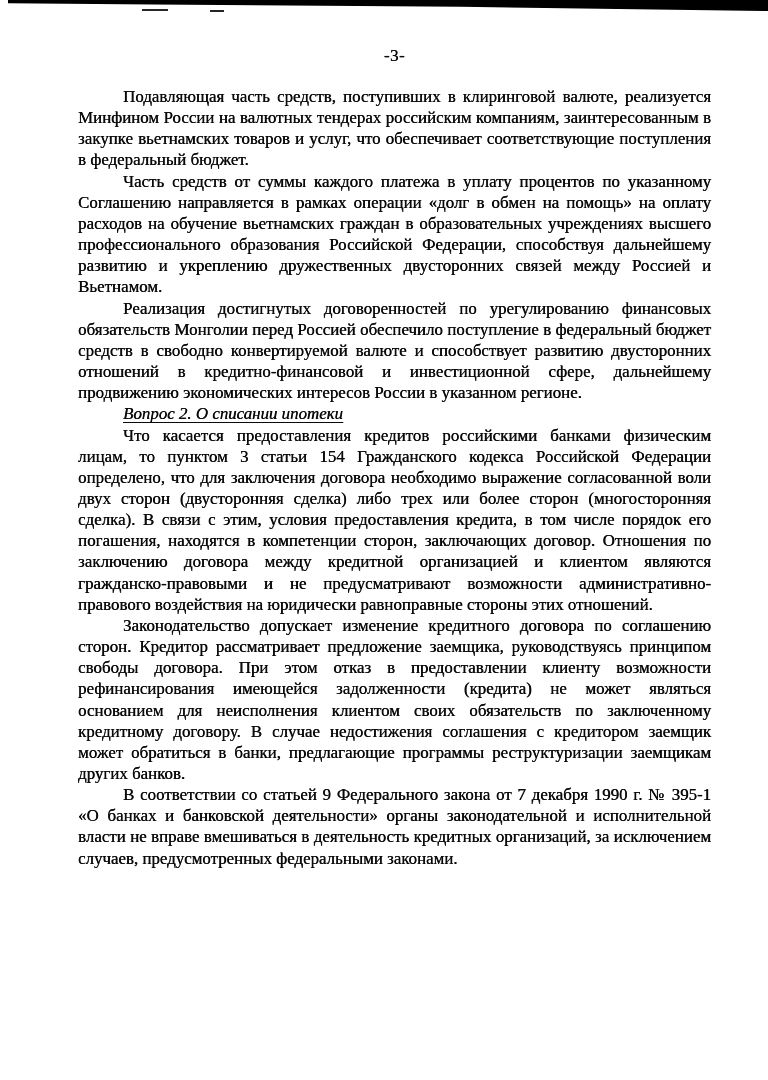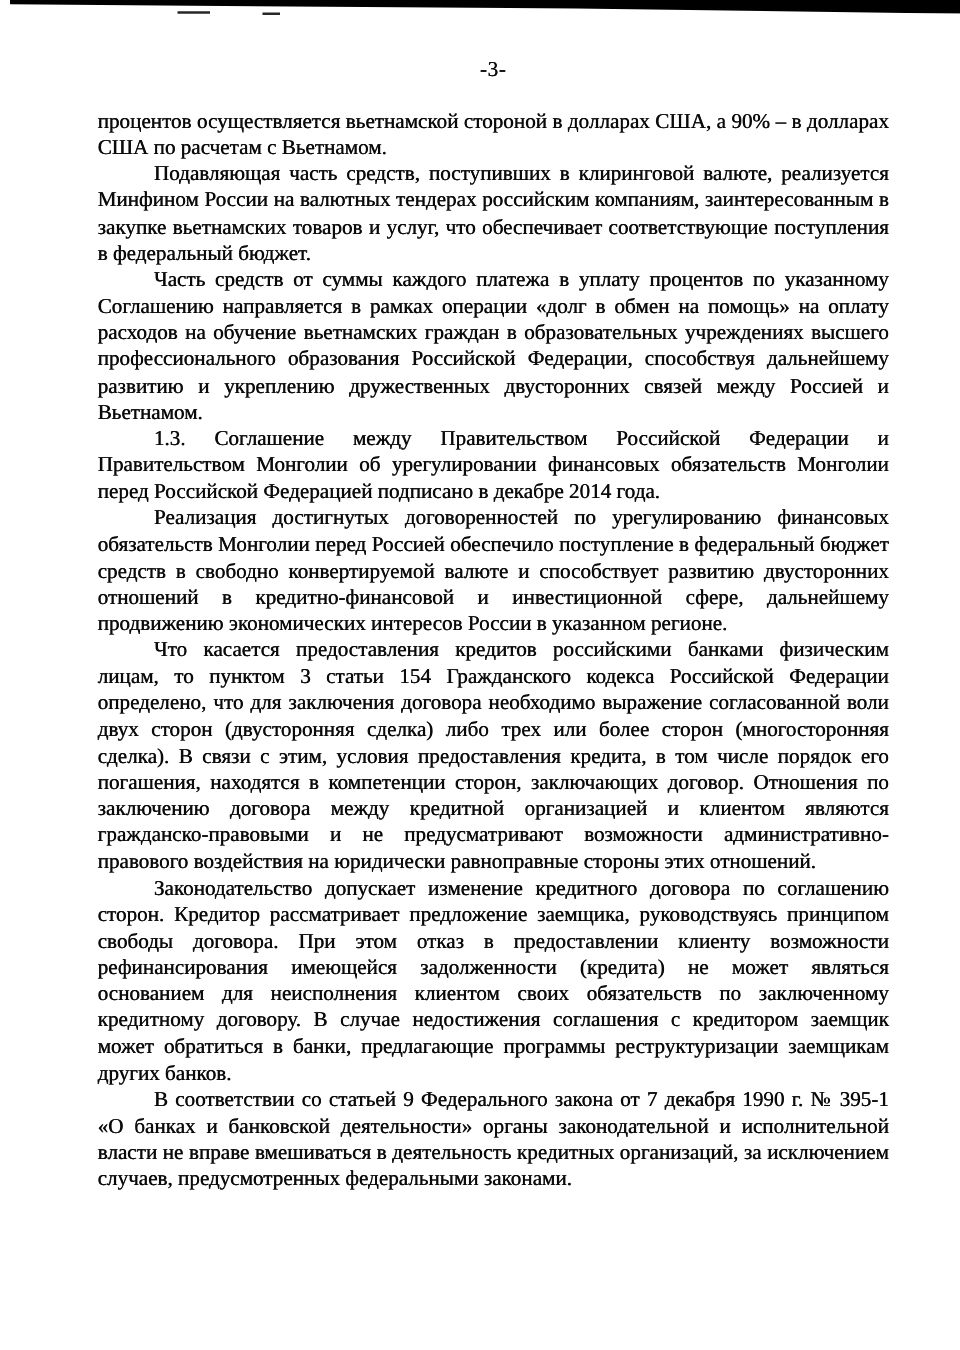--- a/index.html
+++ b/index.html
@@ -74,23 +74,22 @@
 
 <div class="scan-page">
 
   <div class="scan-top-bar"></div>
   <div class="scan-speck" style="left:142px; top:9px; width:26px; height:2px;"></div>
   <div class="scan-speck" style="left:210px; top:10px; width:14px; height:2px;"></div>
 
   <div class="page-number">-3-</div>
 
   <div class="content">
-    <p>процентов осуществляется вьетнамской стороной в долларах США, а 90% – в долларах США по расчетам с Вьетнамом.</p>
     <p class="indent">Подавляющая часть средств, поступивших в клиринговой валюте, реализуется Минфином России на валютных тендерах российским компаниям, заинтересованным в закупке вьетнамских товаров и услуг, что обеспечивает соответствующие поступления в федеральный бюджет.</p>
     <p class="indent">Часть средств от суммы каждого платежа в уплату процентов по указанному Соглашению направляется в рамках операции «долг в обмен на помощь» на оплату расходов на обучение вьетнамских граждан в образовательных учреждениях высшего профессионального образования Российской Федерации, способствуя дальнейшему развитию и укреплению дружественных двусторонних связей между Россией и Вьетнамом.</p>
-    <p class="indent">1.3. Соглашение между Правительством Российской Федерации и Правительством Монголии об урегулировании финансовых обязательств Монголии перед Российской Федерацией подписано в декабре 2014 года.</p>
     <p class="indent">Реализация достигнутых договоренностей по урегулированию финансовых обязательств Монголии перед Россией обеспечило поступление в федеральный бюджет средств в свободно конвертируемой валюте и способствует развитию двусторонних отношений в кредитно-финансовой и инвестиционной сфере, дальнейшему продвижению экономических интересов России в указанном регионе.</p>
+    <p class="heading"><span>Вопрос 2. О списании ипотеки</span></p>
     <p class="indent">Что касается предоставления кредитов российскими банками физическим лицам, то пунктом 3 статьи 154 Гражданского кодекса Российской Федерации определено, что для заключения договора необходимо выражение согласованной воли двух сторон (двусторонняя сделка) либо трех или более сторон (многосторонняя сделка). В связи с этим, условия предоставления кредита, в том числе порядок его погашения, находятся в компетенции сторон, заключающих договор. Отношения по заключению договора между кредитной организацией и клиентом являются гражданско-правовыми и не предусматривают возможности административно-правового воздействия на юридически равноправные стороны этих отношений.</p>
     <p class="indent">Законодательство допускает изменение кредитного договора по соглашению сторон. Кредитор рассматривает предложение заемщика, руководствуясь принципом свободы договора. При этом отказ в предоставлении клиенту возможности рефинансирования имеющейся задолженности (кредита) не может являться основанием для неисполнения клиентом своих обязательств по заключенному кредитному договору. В случае недостижения соглашения с кредитором заемщик может обратиться в банки, предлагающие программы реструктуризации заемщикам других банков.</p>
     <p class="indent">В соответствии со статьей 9 Федерального закона от 7 декабря 1990 г. № 395-1 «О банках и банковской деятельности» органы законодательной и исполнительной власти не вправе вмешиваться в деятельность кредитных организаций, за исключением случаев, предусмотренных федеральными законами.</p>
   </div>
 
 </div>
 
 </body></html>

